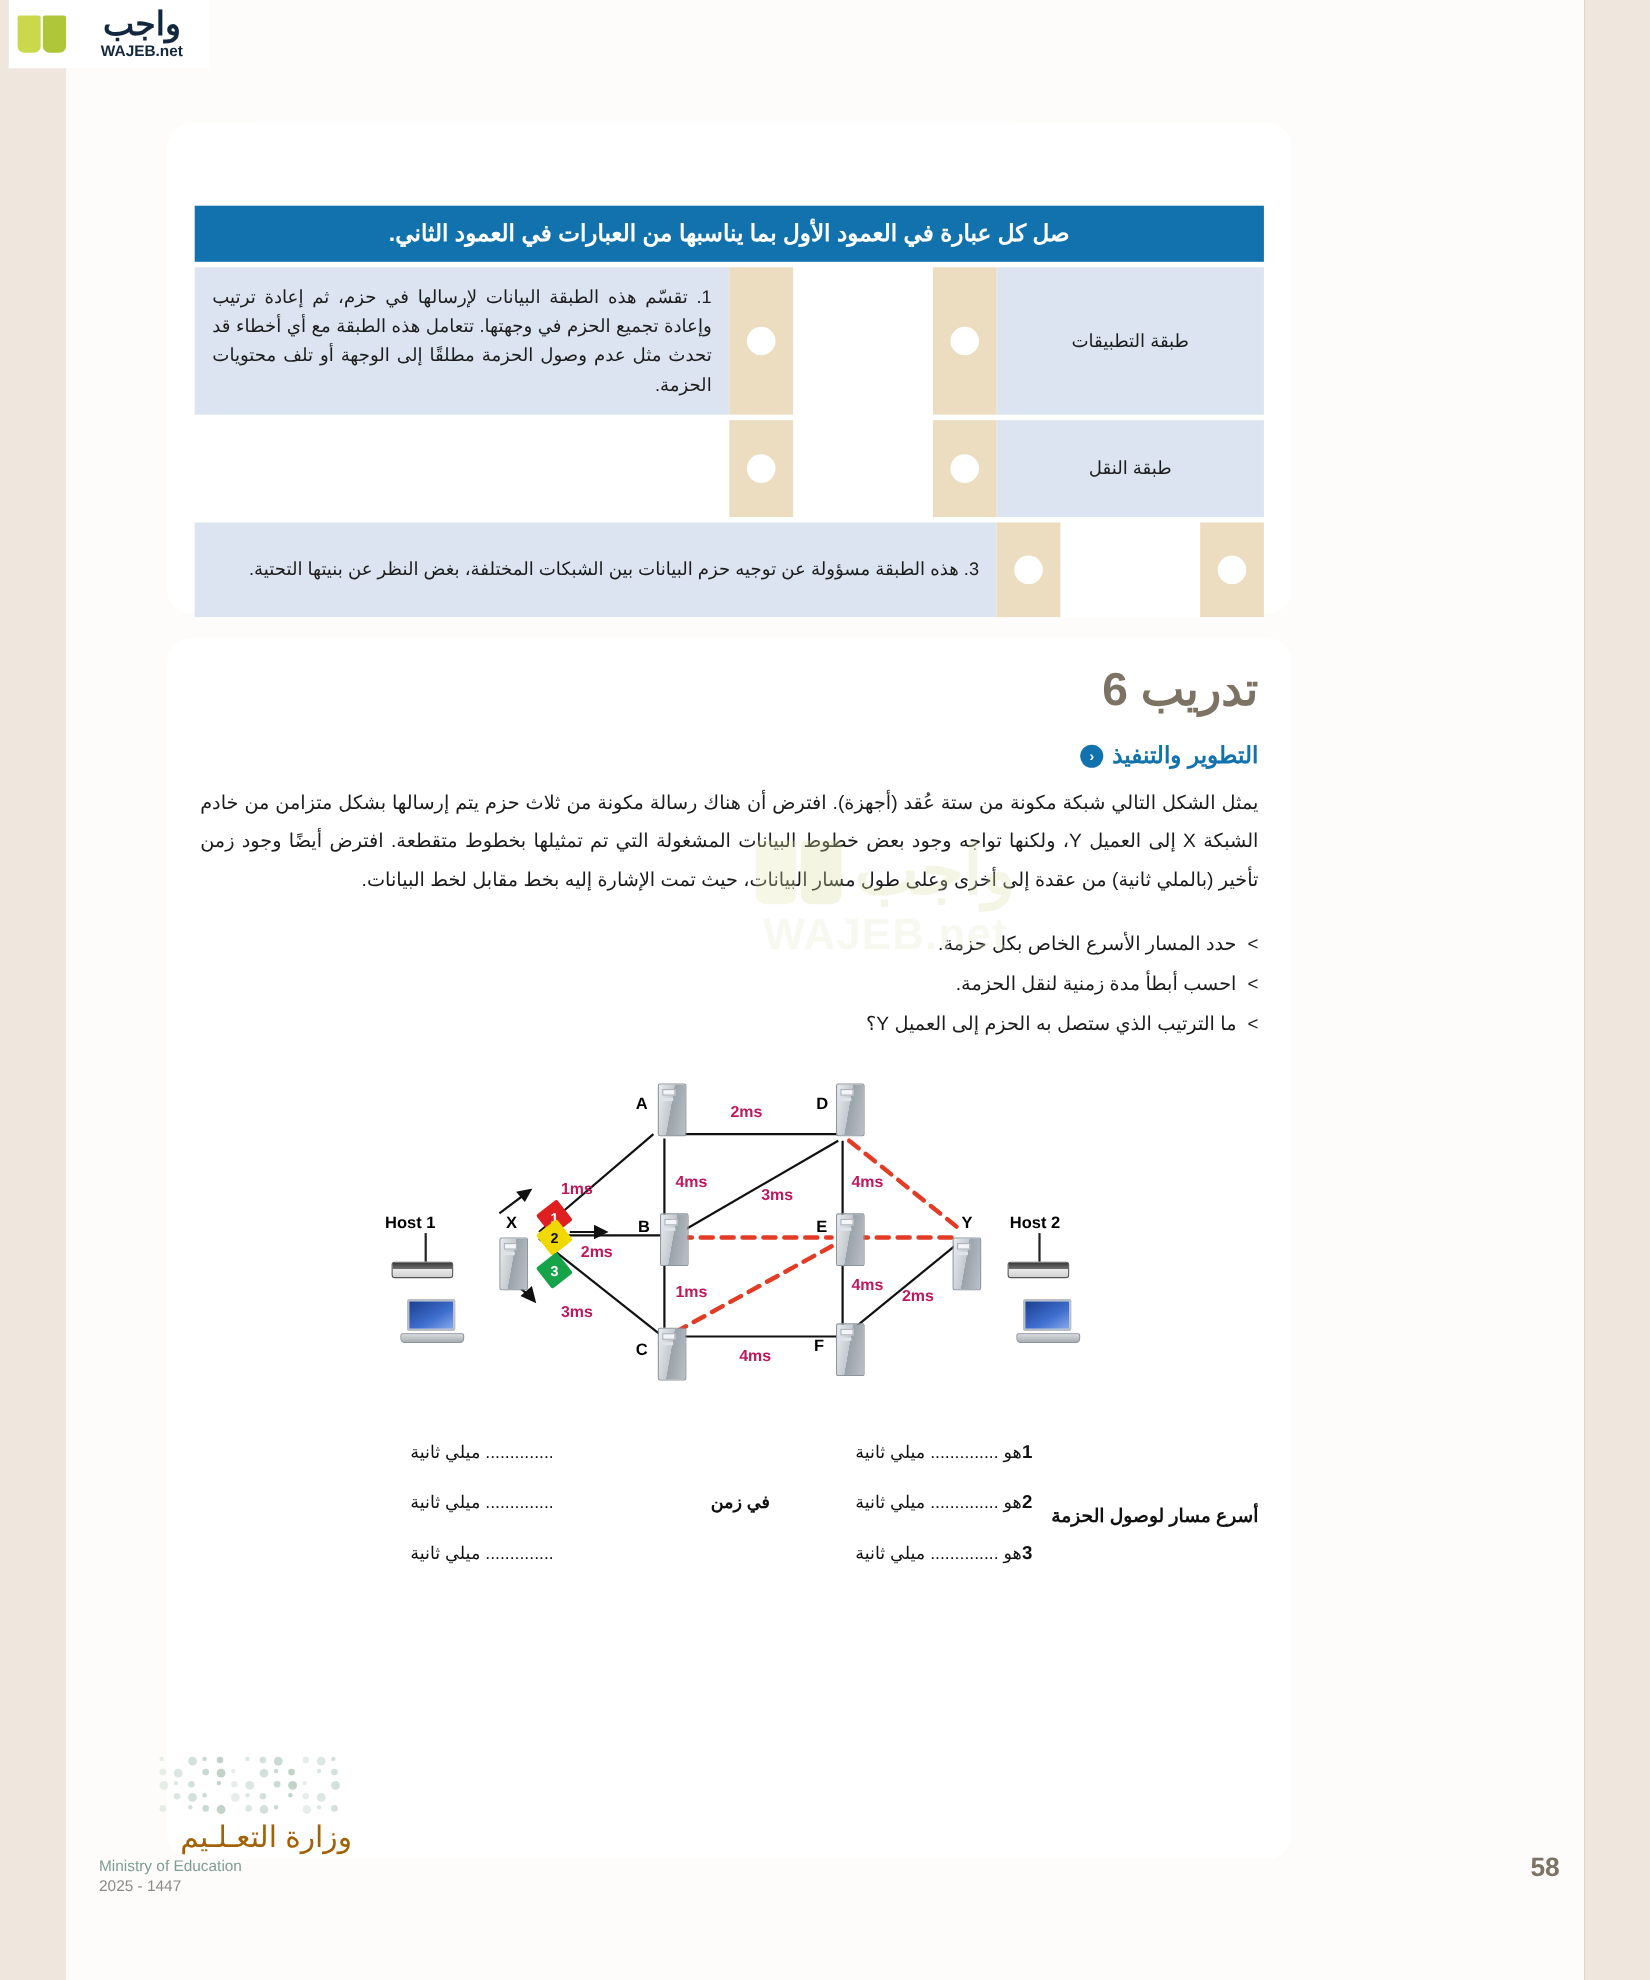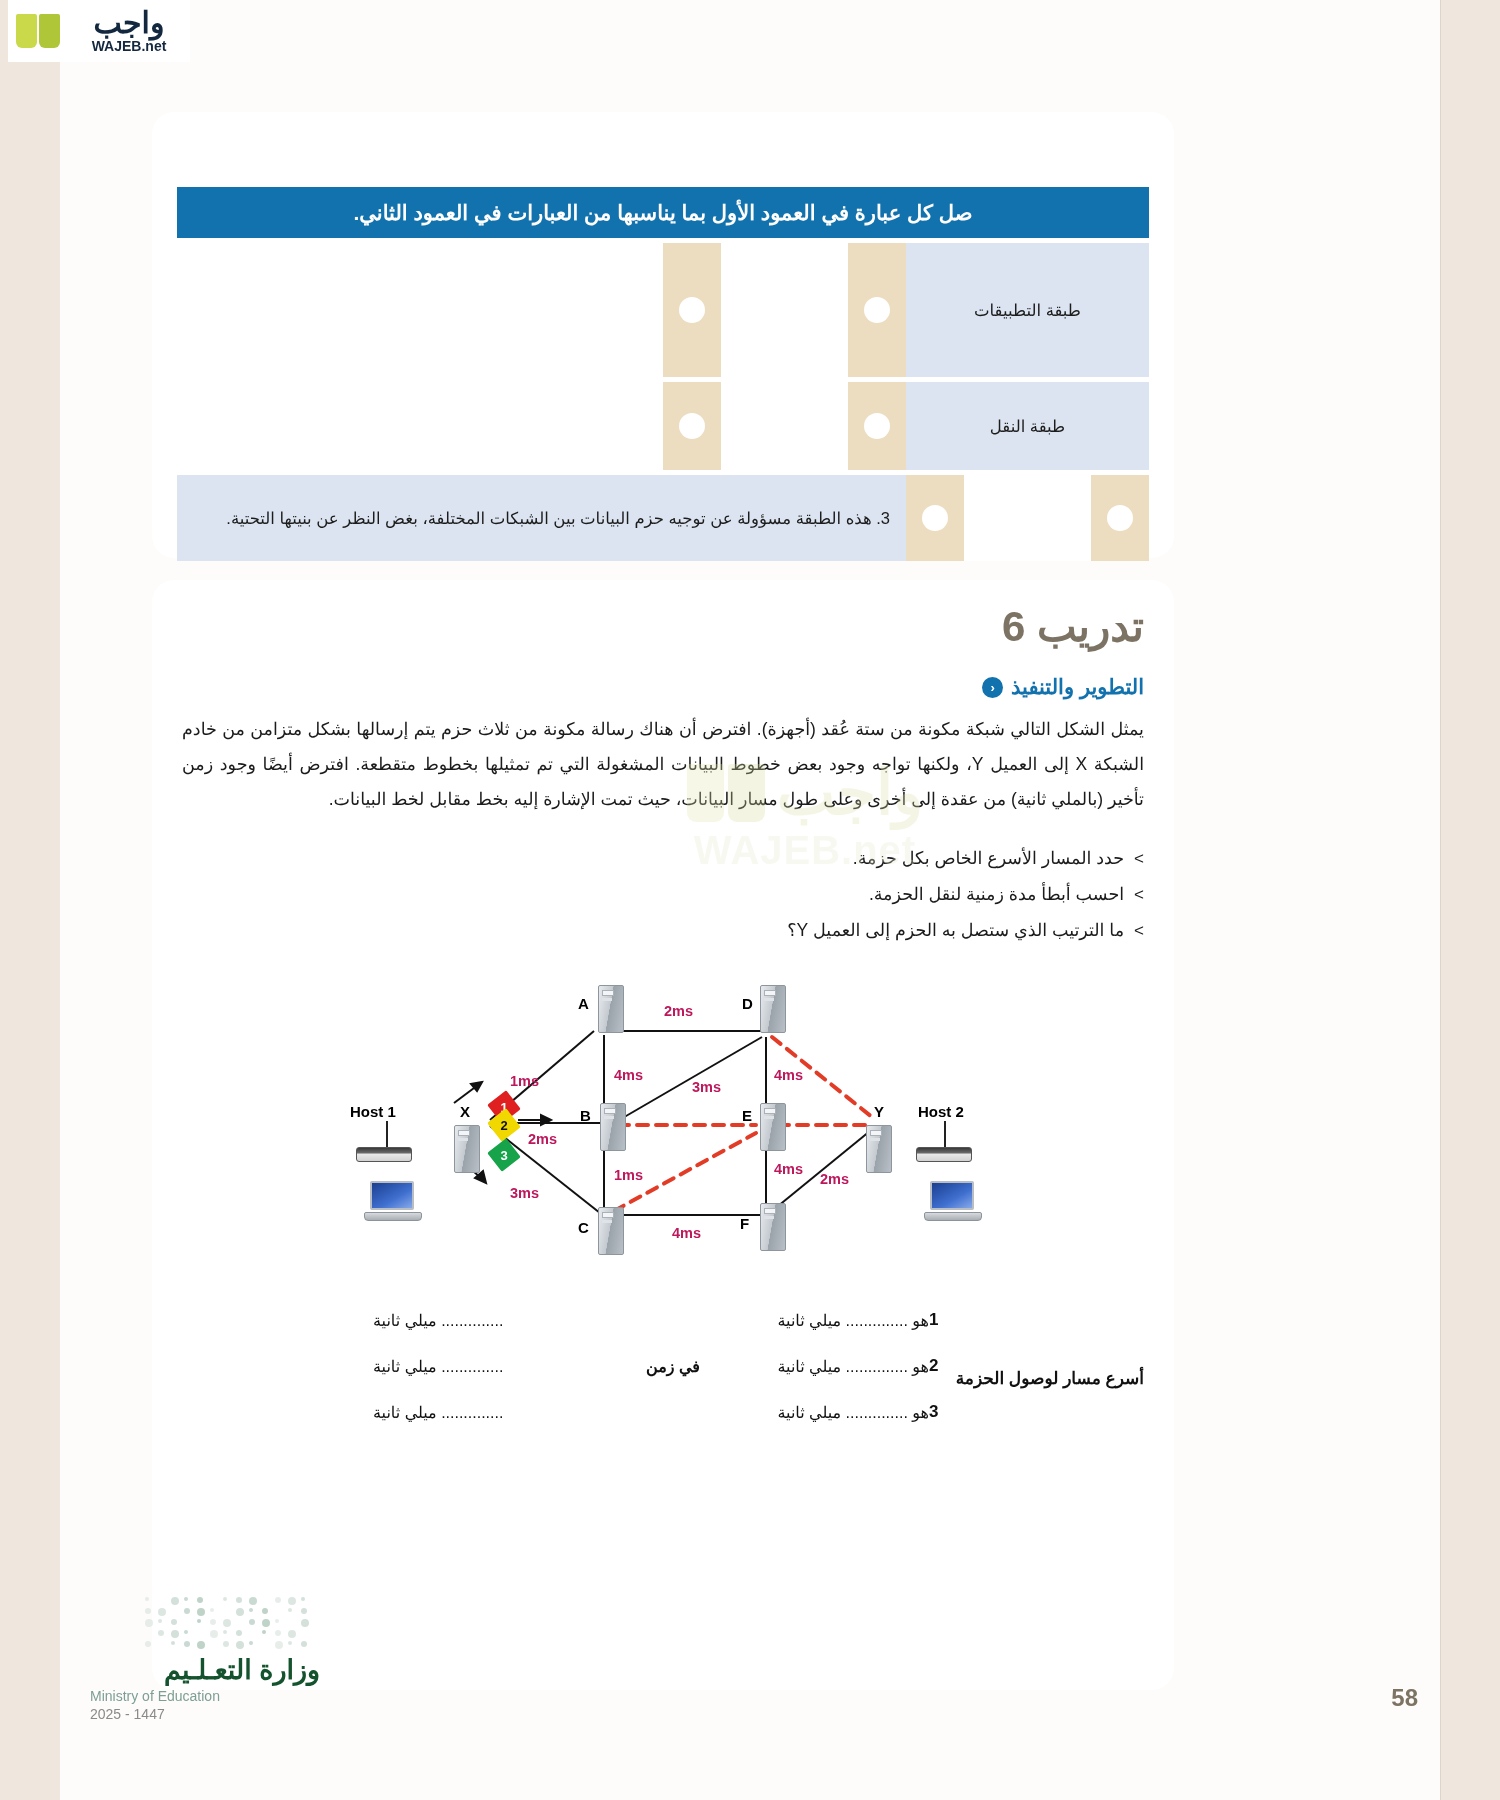--- a/index.html
+++ b/index.html
@@ -216,21 +216,21 @@
   
   .moe{
     position:absolute; left:90px; bottom:78px; width:230px;
   }
   .moe-dots{ width:175px;height:52px;position:relative;margin-bottom:8px;}
   .moe-dots i{
     position:absolute;width:7px;height:7px;border-radius:50%;
     background:#b9cfc4;
   }
   .moe-ar{
-    font-size:27px;font-weight:bold;color:#14532d;direction:rtl;line-height:1;
+    font-size:27px;font-weight:normal;color:#a16207;direction:rtl;line-height:1;
   }
   .moe-en{
     font-size:14px;color:#7d9e96;direction:ltr;margin-top:4px;
   }
   .moe-yr{
     font-size:14px;color:#8a8a8a;direction:ltr;margin-top:2px;
   }
   .pagenum{
     position:absolute; right:82px; bottom:88px;
     font-size:24px; font-weight:bold; color:#7d7364;
@@ -283,20 +283,23 @@
       <div class="cell-label">
         <span>طبقة التطبيقات</span>
       </div>
       <div class="cell-dot">
           <i class="dot"></i>
         </div>
       <div class="cell-gap"></div>
       <div class="cell-dot">
           <i class="dot"></i>
         </div>
+      <div class="cell-stmt">
+        <span>1. تقسّم هذه الطبقة البيانات لإرسالها في حزم، ثم إعادة ترتيب وإعادة تجميع الحزم في وجهتها. تتعامل هذه الطبقة مع أي أخطاء قد تحدث مثل عدم وصول الحزمة مطلقًا إلى الوجهة أو تلف محتويات الحزمة.</span>
+      </div>
     </div>
 
     <div class="match-row r2">
       <div class="cell-label">
         <span>طبقة النقل</span>
       </div>
       <div class="cell-dot">
           <i class="dot"></i>
         </div>
       <div class="cell-gap"></div>

